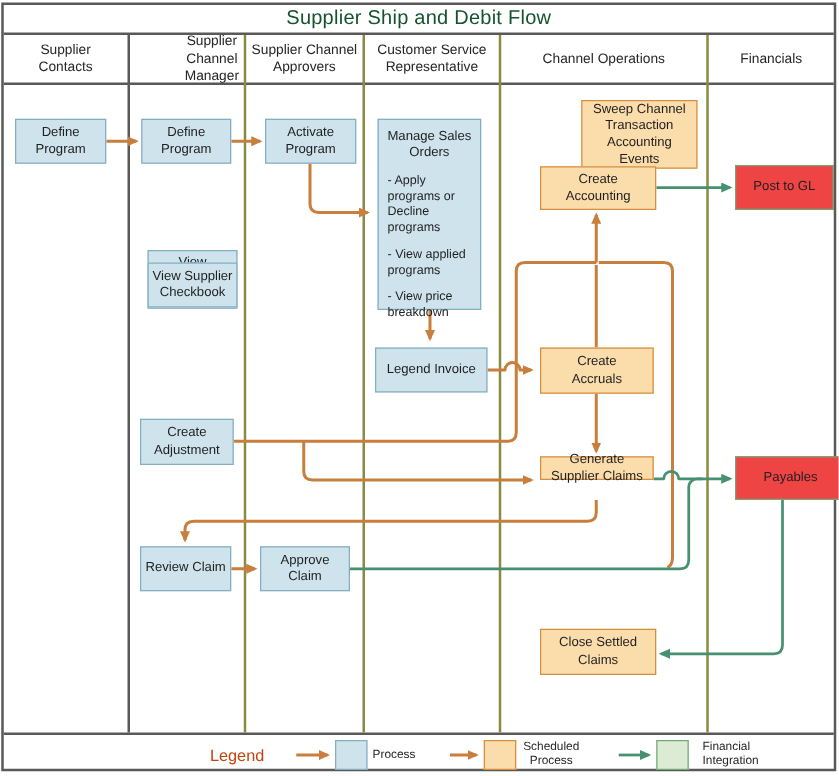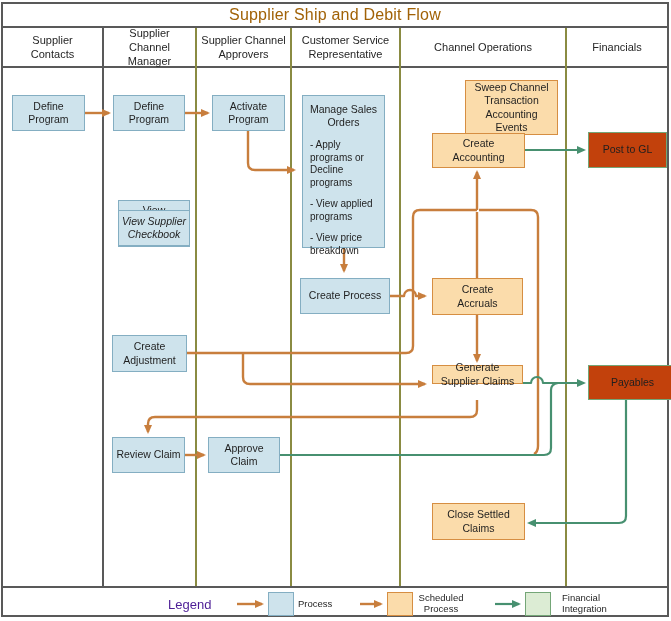--- a/index.html
+++ b/index.html
@@ -1,54 +1,54 @@
 <!DOCTYPE html>
 <html><head>
 <meta charset="utf-8">
 <style>
   html,body{margin:0;padding:0;background:#fff;}
   body{font-family:"Liberation Sans",sans-serif;}
   #diagram{position:relative;width:671px;height:621px;background:#ffffff;overflow:hidden;}
   .outer-frame{position:absolute;left:1px;top:2px;width:664px;height:611px;border:2px solid #595959;}
   .title-bar{position:absolute;left:3px;top:4px;width:664px;height:22px;border-bottom:2px solid #595959;
-             text-align:center;font-size:16px;line-height:22px;color:#a16207;letter-spacing:.2px;}
+             text-align:center;font-size:16px;line-height:22px;color:#14532d;letter-spacing:.2px;}
   .header-sep{position:absolute;left:3px;top:66px;width:664px;height:2px;background:#595959;}
   .legend-sep{position:absolute;left:3px;top:586px;width:664px;height:2px;background:#595959;}
   .lane-sep{position:absolute;top:28px;height:558px;width:2px;}
   .lane-label{position:absolute;top:28px;height:38px;display:flex;align-items:center;justify-content:center;
               font-size:11px;line-height:1.3;color:#262626;text-align:center;}
   .box{position:absolute;box-sizing:border-box;border:1.6px solid;display:flex;flex-direction:column;
        align-items:center;justify-content:center;text-align:center;font-size:10.5px;line-height:1.25;
        color:#1f1f1f;padding:2px;}
   .box.process{background:#cee3ec;border-color:#84aec2;}
   .box.scheduled{background:#fbdcab;border-color:#d68e42;}
-  .box.integration{background:#c2410c;border-color:#74a677;}
+  .box.integration{background:#ef4444;border-color:#74a677;}
   .box.msos{justify-content:flex-start;padding-top:7px;}
   .box .bullets{width:100%;box-sizing:border-box;padding:0 5px;text-align:left;font-size:10px;
                 margin-top:10px;display:flex;flex-direction:column;gap:9px;}
   .legend-title{position:absolute;left:168px;top:592px;height:24px;display:flex;align-items:center;
-                font-size:13px;color:#4c1d95;}
+                font-size:13px;color:#c2410c;}
   .legend-box{position:absolute;top:592px;width:26px;height:24px;box-sizing:border-box;border:1.5px solid;}
   .legend-label{position:absolute;top:591px;height:26px;display:flex;align-items:center;
                 font-size:9.5px;line-height:1.15;color:#262626;}
   svg{pointer-events:none;}
 </style>
 </head>
 <body>
 
 <div id="diagram">
   <div class="outer-frame"></div>
   <div class="title-bar">Supplier Ship and Debit Flow</div>
   <div class="header-sep"></div>
   <div class="legend-sep"></div>
 <div class="lane-label" style="left: 2px; width: 101px;">
       <span style="max-width: 58px;">Supplier Contacts</span>
     </div>
     <div class="lane-sep" style="left: 102px; background: rgb(89, 89, 89);"></div>
-    <div class="lane-label" style="left: 103px; width: 93px;">
+    <div class="lane-label" style="left: 103px; width: 93px; padding-left: 20px;">
       <span style="max-width: 56px;">Supplier Channel Manager</span>
     </div>
     <div class="lane-sep" style="left: 195px; background: rgb(138, 139, 66);"></div>
     <div class="lane-label" style="left: 196px; width: 95px;">
       <span style="max-width: 92px;">Supplier Channel Approvers</span>
     </div>
     <div class="lane-sep" style="left: 290px; background: rgb(138, 139, 66);"></div>
     <div class="lane-label" style="left: 291px; width: 109px;">
       <span style="max-width: 100px;">Customer Service Representative</span>
     </div>
@@ -96,32 +96,32 @@
     <div class="box process" style="left: 113px; top: 95px; width: 72px; height: 36px;">
       <div class="box-label" style="max-width: 55px;">Define Program</div>
     </div>
     <div class="box process" style="left: 212px; top: 95px; width: 73px; height: 36px;">
       <div class="box-label" style="max-width: 55px;">Activate Program</div>
     </div>
     <div class="box process" style="left: 118px; top: 160px; width: 72px; height: 47px; margin-top: 40px;">
       <div class="box-label" style="max-width: 52px;">View Program Checkbook</div>
     </div>
     <div class="box process" style="left: 118px; top: 210px; width: 72px; height: 36px;">
-      <div class="box-label" style="max-width: 68px; font-style: italic;">View Supplier Checkbook</div>
+      <div class="box-label" style="max-width: 68px;">View Supplier Checkbook</div>
     </div>
     <div class="box process msos" style="left: 302px; top: 95px; width: 83px; height: 153px;">
       <div class="box-label" style="max-width: 70px;">Manage Sales Orders</div>
       <div class="bullets">
         <div>- Apply programs or Decline programs</div>
         <div>- View applied programs</div>
         <div>- View price breakdown</div>
       </div>
     </div>
     <div class="box process" style="left: 300px; top: 278px; width: 90px; height: 36px;">
-      <div class="box-label">Create Process</div>
+      <div class="box-label">Legend Invoice</div>
     </div>
     <div class="box process" style="left: 112px; top: 335px; width: 75px; height: 37px;">
       <div class="box-label" style="max-width: 60px;">Create Adjustment</div>
     </div>
     <div class="box process" style="left: 112px; top: 437px; width: 73px; height: 36px;">
       <div class="box-label">Review Claim</div>
     </div>
     <div class="box process" style="left: 208px; top: 437px; width: 72px; height: 36px;">
       <div class="box-label" style="max-width: 52px;">Approve Claim</div>
     </div>

